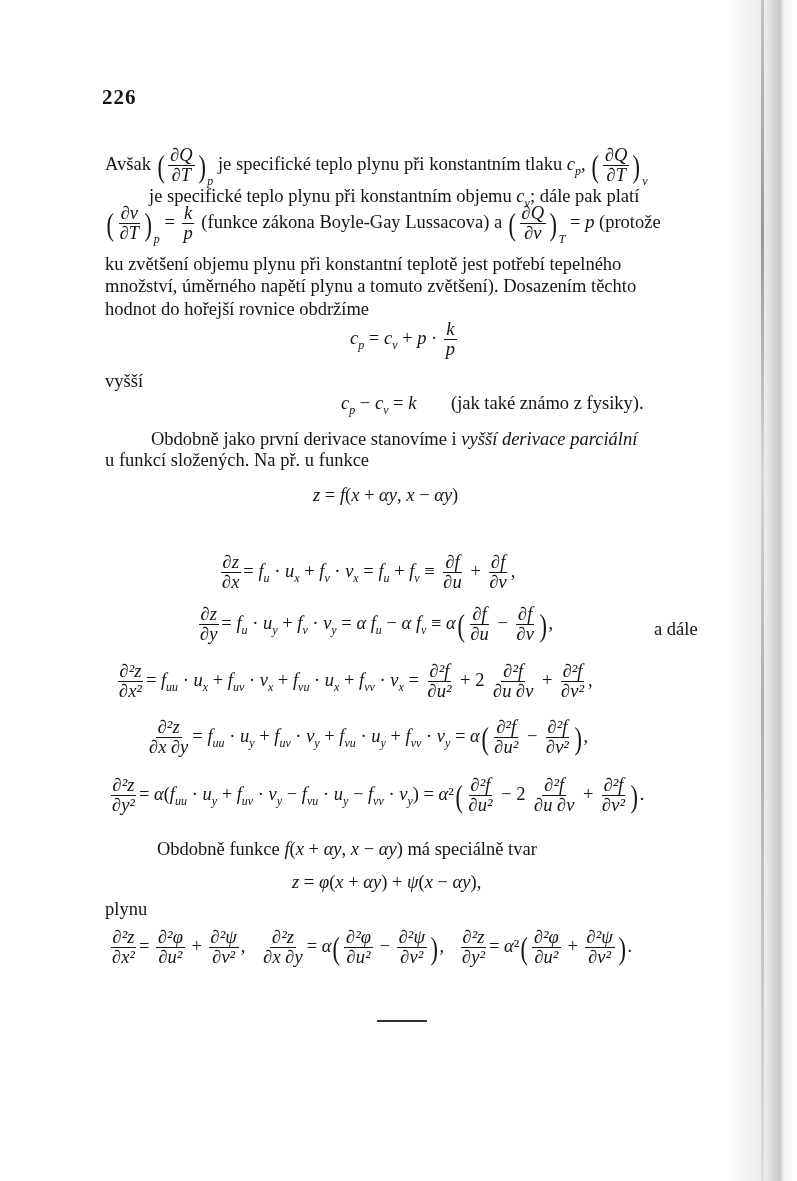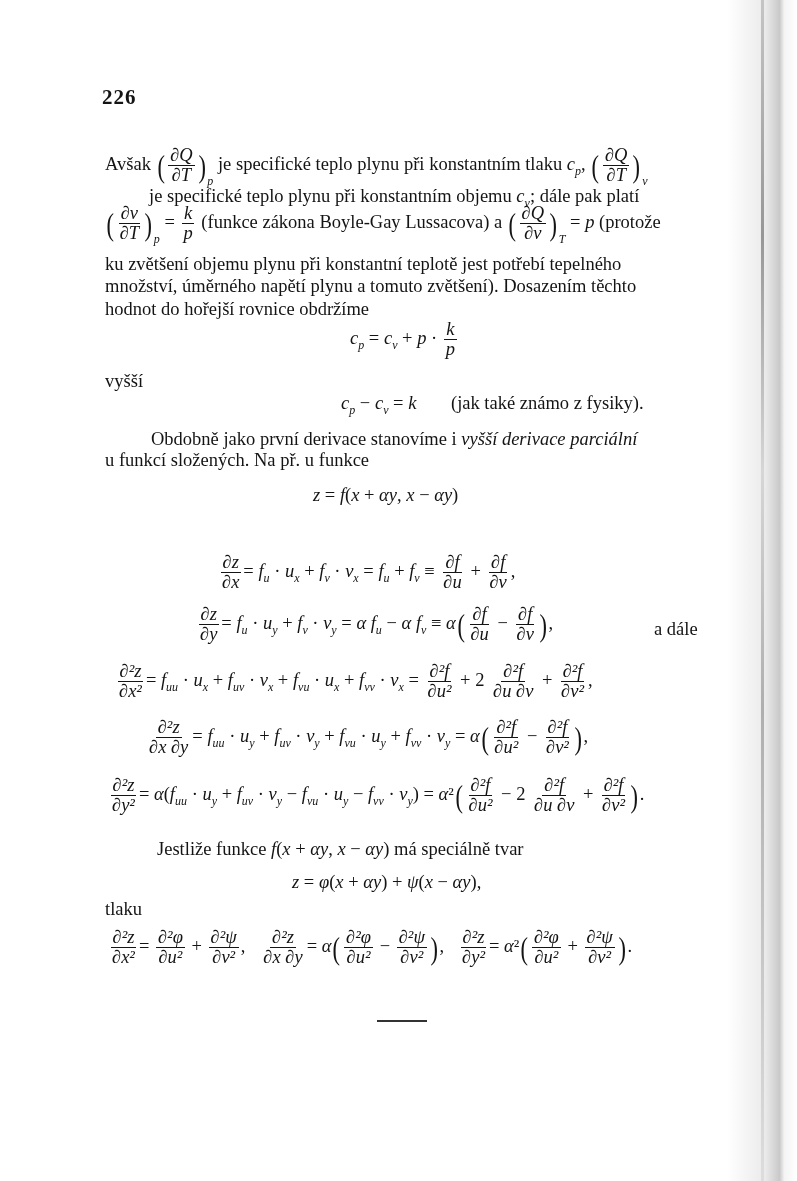--- a/index.html
+++ b/index.html
@@ -172,30 +172,30 @@
       </span> − 2 <span class="frac">
         <span class="num m">∂²f</span>
         <span class="den m">∂u ∂v</span>
       </span> + <span class="frac">
         <span class="num m">∂²f</span>
         <span class="den m">∂v²</span>
       </span><span class="paren">)</span>.
   </div>
 
   <div class="line" style="left:157px; top:840px;">
-    <span>Jestliže funkce</span>
+    <span>Obdobně funkce</span>
     <span class="m">f</span>(<span class="m">x</span> + <span class="m">αy</span>, <span class="m">x</span> − <span class="m">αy</span>)
     <span>má speciálně tvar</span>
   </div>
 
   <div class="eq" style="left:292px; top:873px;text-align:right;">
     <span class="m">z</span> = <span class="m">φ</span>(<span class="m">x</span> + <span class="m">αy</span>) + <span class="m">ψ</span>(<span class="m">x</span> − <span class="m">αy</span>),
   </div>
 
-  <div class="line" style="left:105px; top:900px;">tlaku</div>
+  <div class="line" style="left:105px; top:900px;">plynu</div>
 
   <div class="eq" style="left:108px; top:928px;">
     <span class="frac">
         <span class="num m">∂²z</span>
         <span class="den m">∂x²</span>
       </span>= <span class="frac">
         <span class="num m">∂²φ</span>
         <span class="den m">∂u²</span>
       </span> + <span class="frac">
         <span class="num m">∂²ψ</span>

